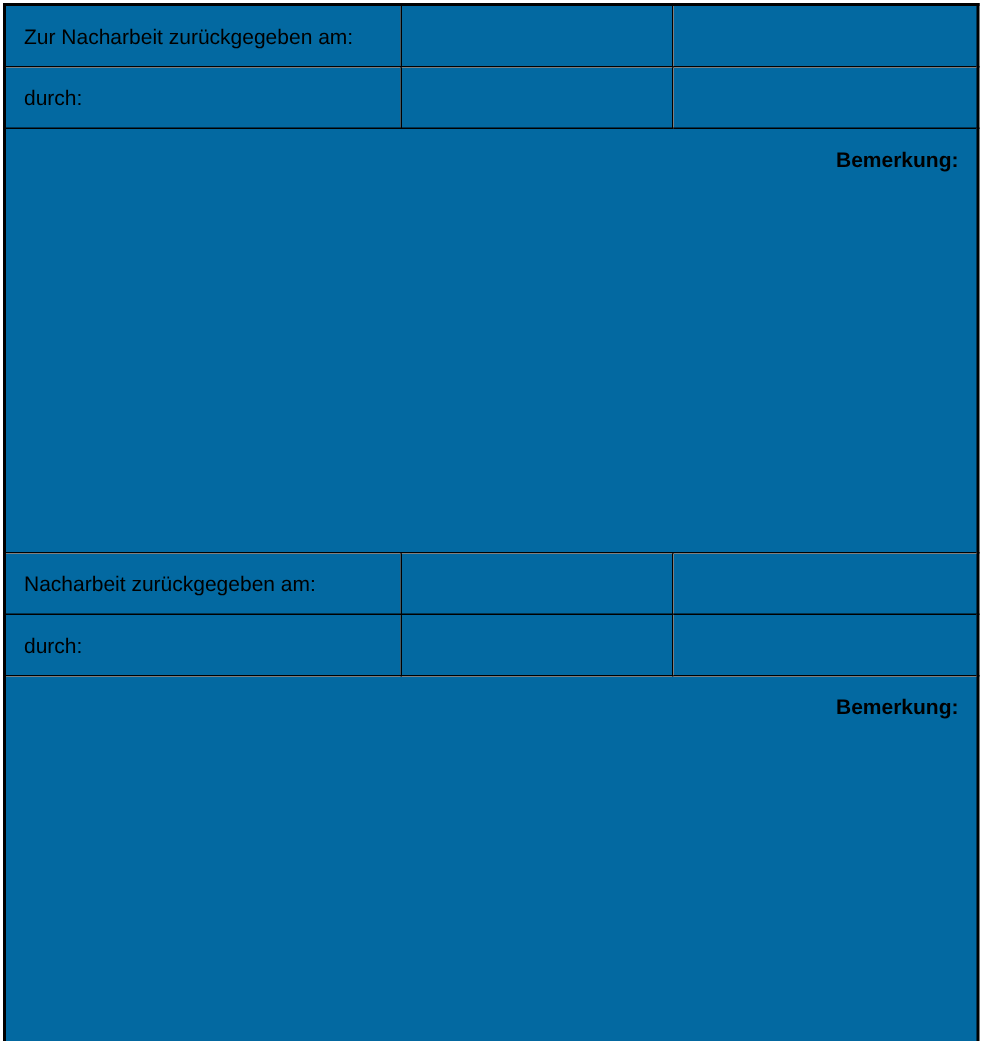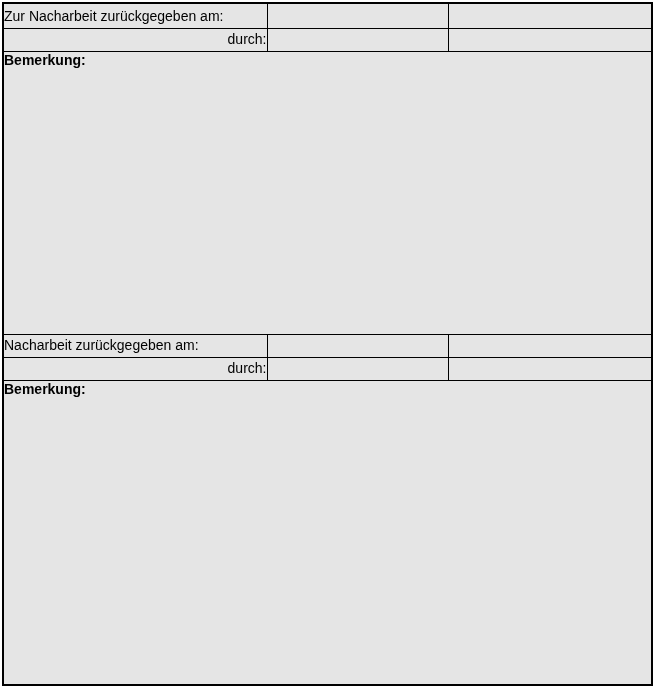--- a/index.html
+++ b/index.html
@@ -16,43 +16,43 @@
     border-collapse: collapse;
     table-layout: fixed;
     width: 649px;
     margin: 2px 0 0 2px;
     border: 2px solid #000000;
   }
   table.form-table td {
     border: 1px solid #000000;
     font-size: 14px;
     line-height: 1.15;
-    padding: 0;
+    padding: 12px;
     overflow: hidden;
-    background: #e5e5e5;
+    background: #0369a1;
   }
   
   td.label-cell {
     padding: 2px 4px 2px 5px;
     vertical-align: middle;
     white-space: nowrap;
   }
   td.by-cell {
     padding: 2px 33px 2px 5px;
-    text-align: right;
     vertical-align: middle;
     white-space: nowrap;
   }
   td.field-cell {
     vertical-align: middle;
   }
   
   td.remark-cell {
     vertical-align: top;
     padding: 2px 4px 2px 5px;
+    text-align: right;
   }
   .remark-label {
     font-weight: bold;
     font-size: 14px;
     display: inline-block;
   }
   tr.r-date    > td { height: 25px; }
   tr.r-by      > td { height: 23px; }
   tr.r-remark1 > td { height: 283px; }
   tr.r-remark2 > td { height: 305px; }

